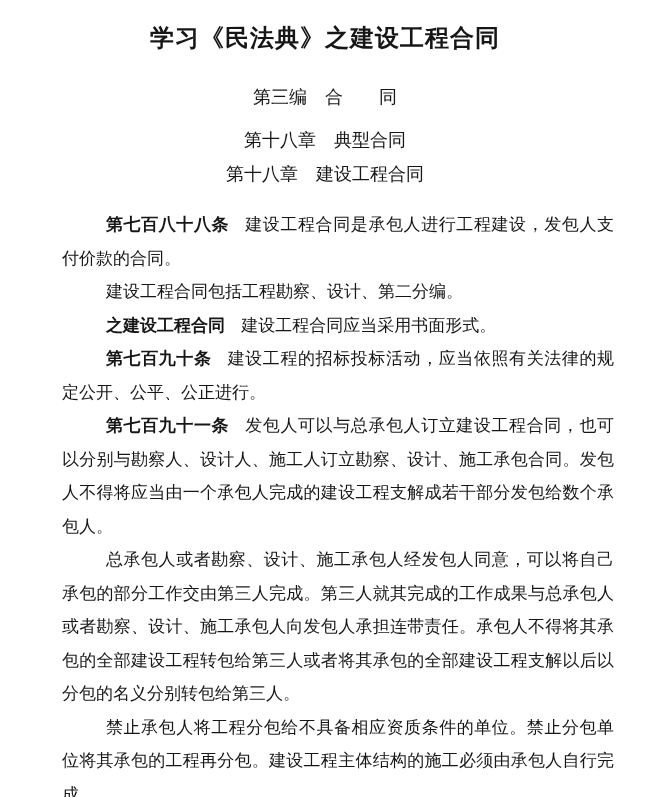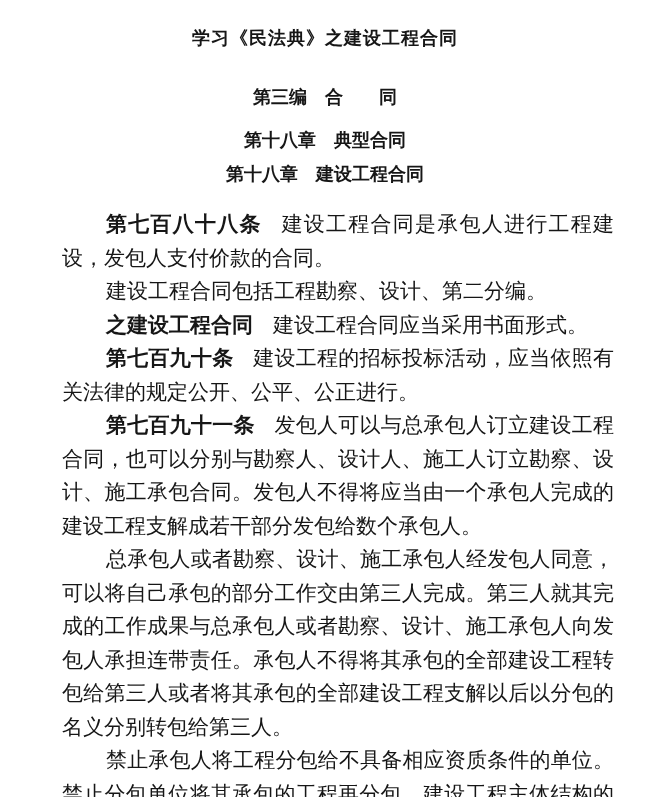--- a/index.html
+++ b/index.html
@@ -12,41 +12,41 @@
     width: 650px;
     height: 797px;
     background: #ffffff;
     color: #161616;
     font-family: "Liberation Serif", "DejaVu Serif", serif;
     overflow: hidden;
   }
   .doc-title {
     margin: 23px 0 0 0;
     text-align: center;
-    font-size: 18px;
+    font-size: 24px;
     line-height: 30px;
     font-weight: bold;
     letter-spacing: 1px;
   }
   .h {
     text-align: center;
-    font-weight: bold;
+    font-weight: normal;
     font-size: 18px;
     line-height: 20px;
     margin: 0;
   }
   .h-part    { margin-top: 34px; }
   .h-subpart { margin-top: 23px; }
   .h-chapter { margin-top: 14px; }
   .content {
     margin: 24px 36px 0 62px;
   }
   .content p {
     margin: 0;
-    font-size: 21px;
+    font-size: 17px;
     line-height: 33.5px;
     text-align: justify;
     text-justify: inter-character;
     text-indent: 44px;
     word-break: break-all;
   }
   .art {
     font-weight: bold;
     margin-right: 0.95em;
   }

